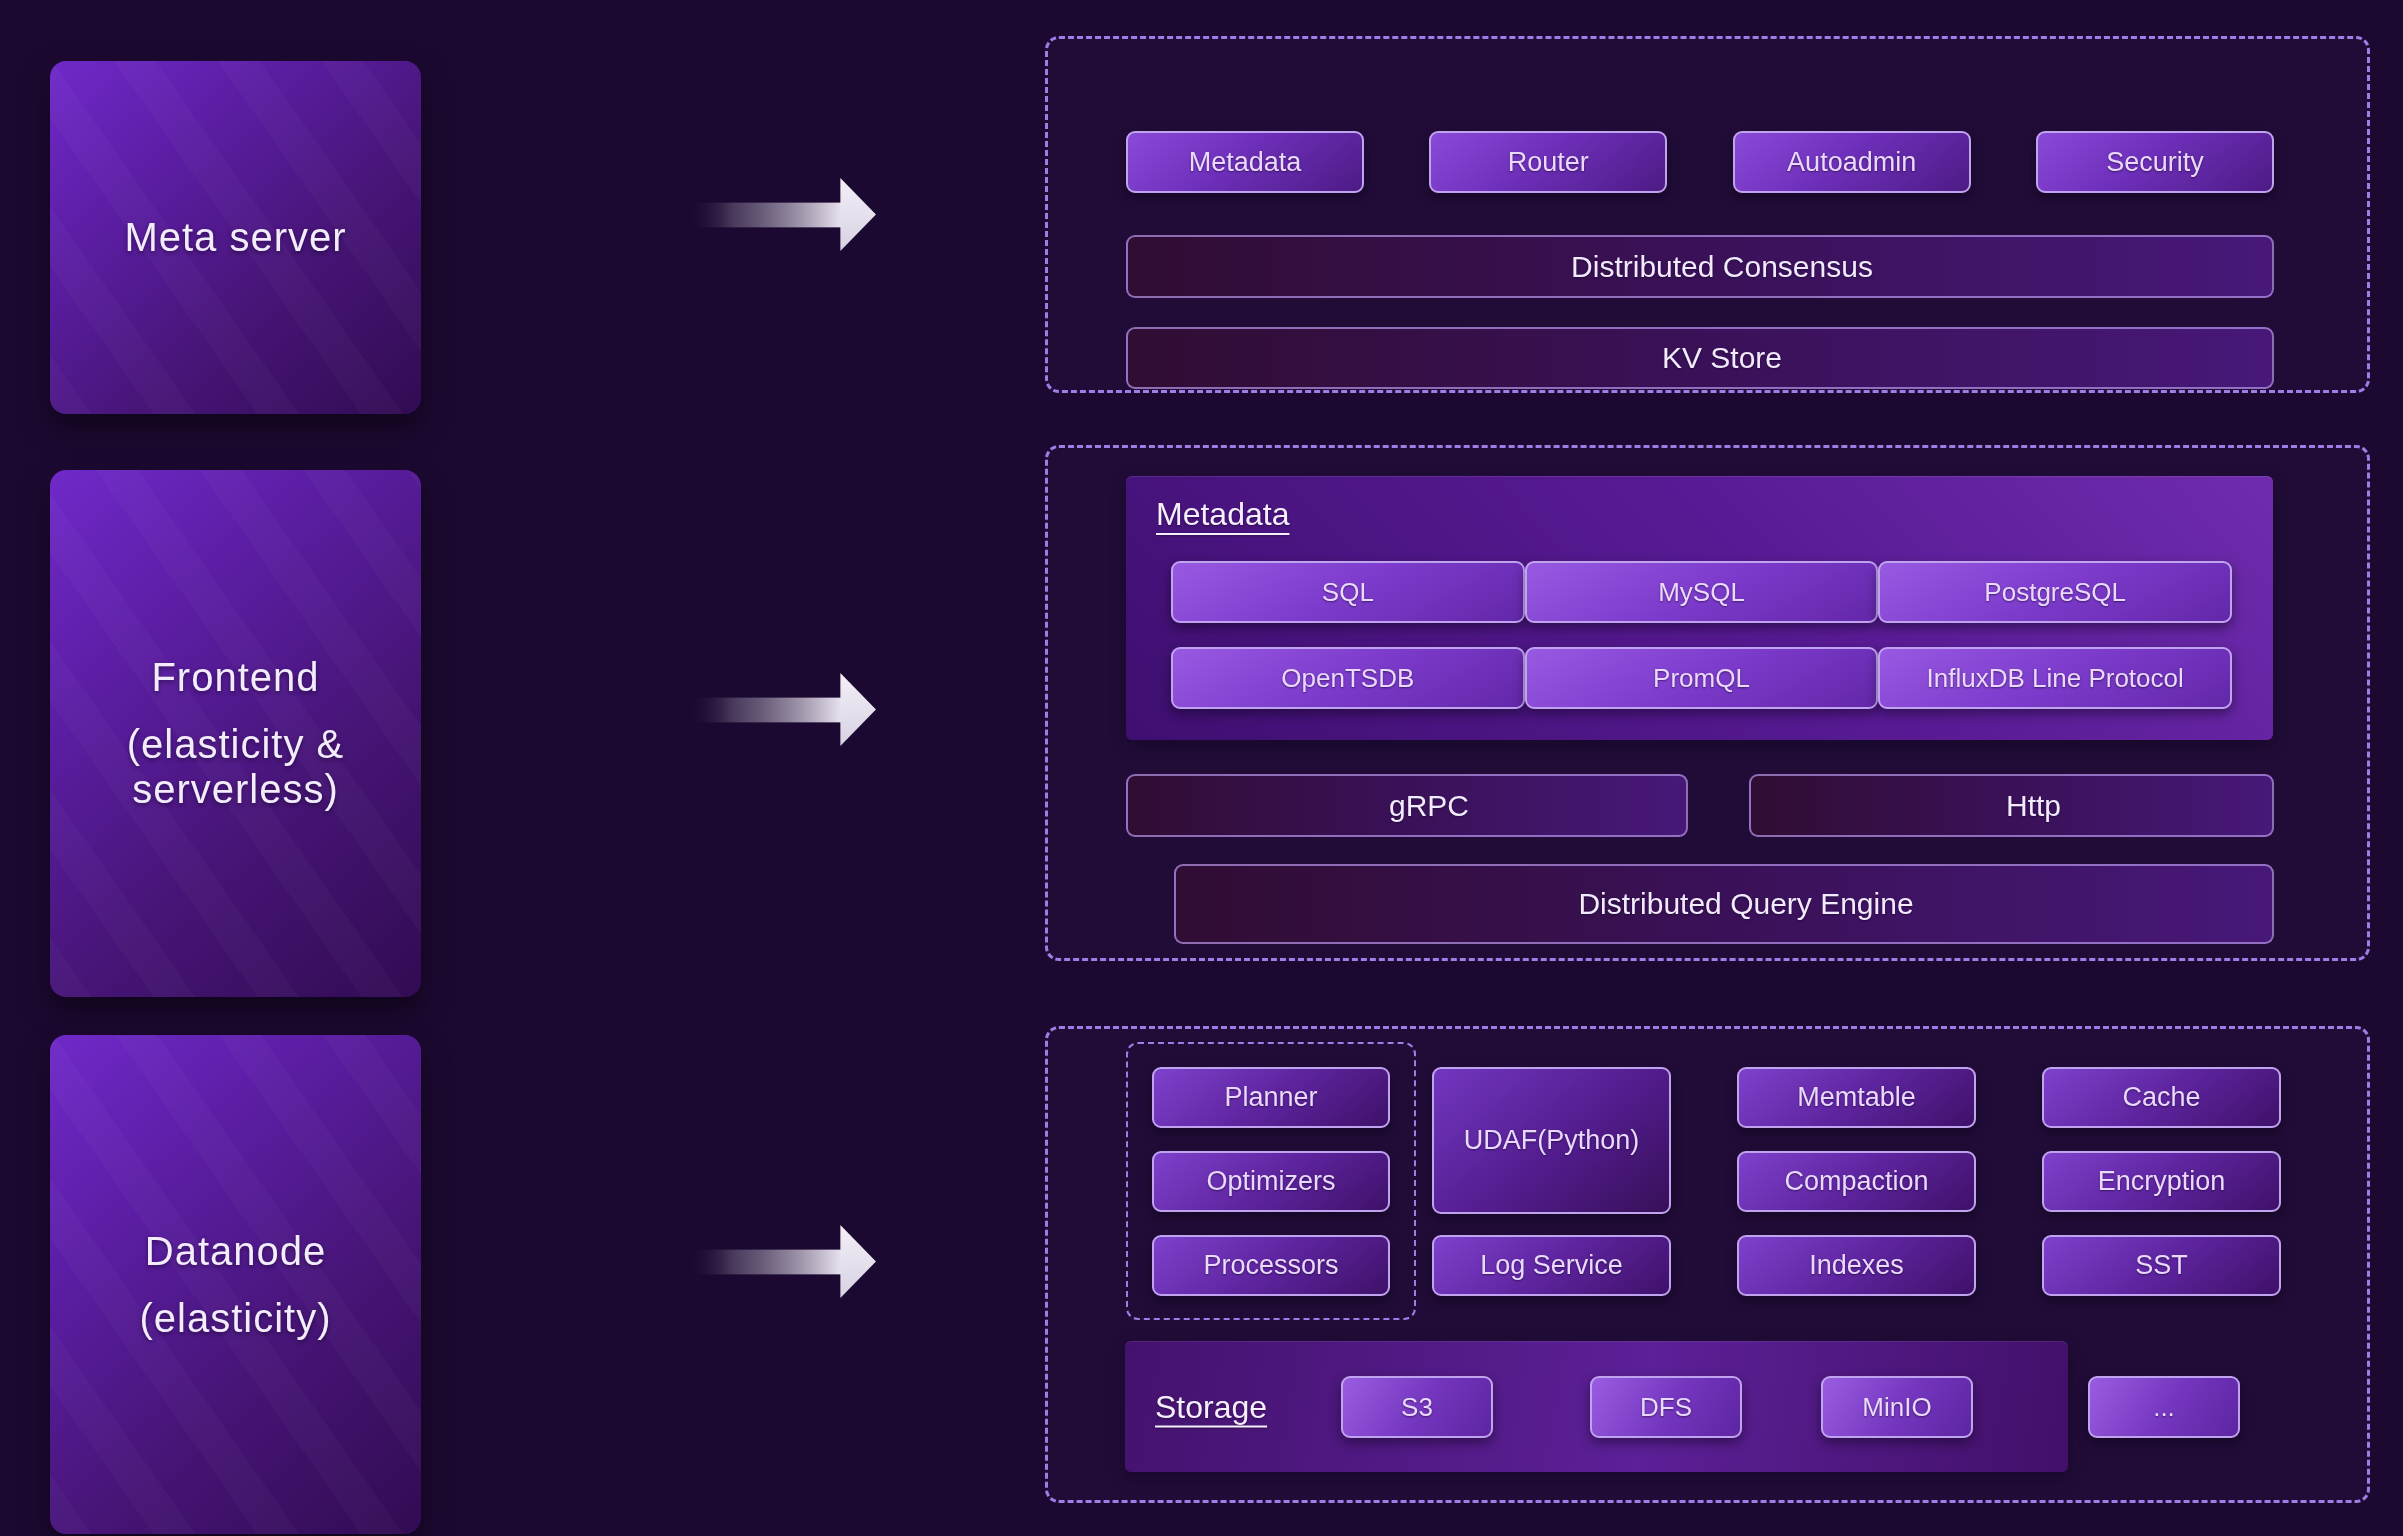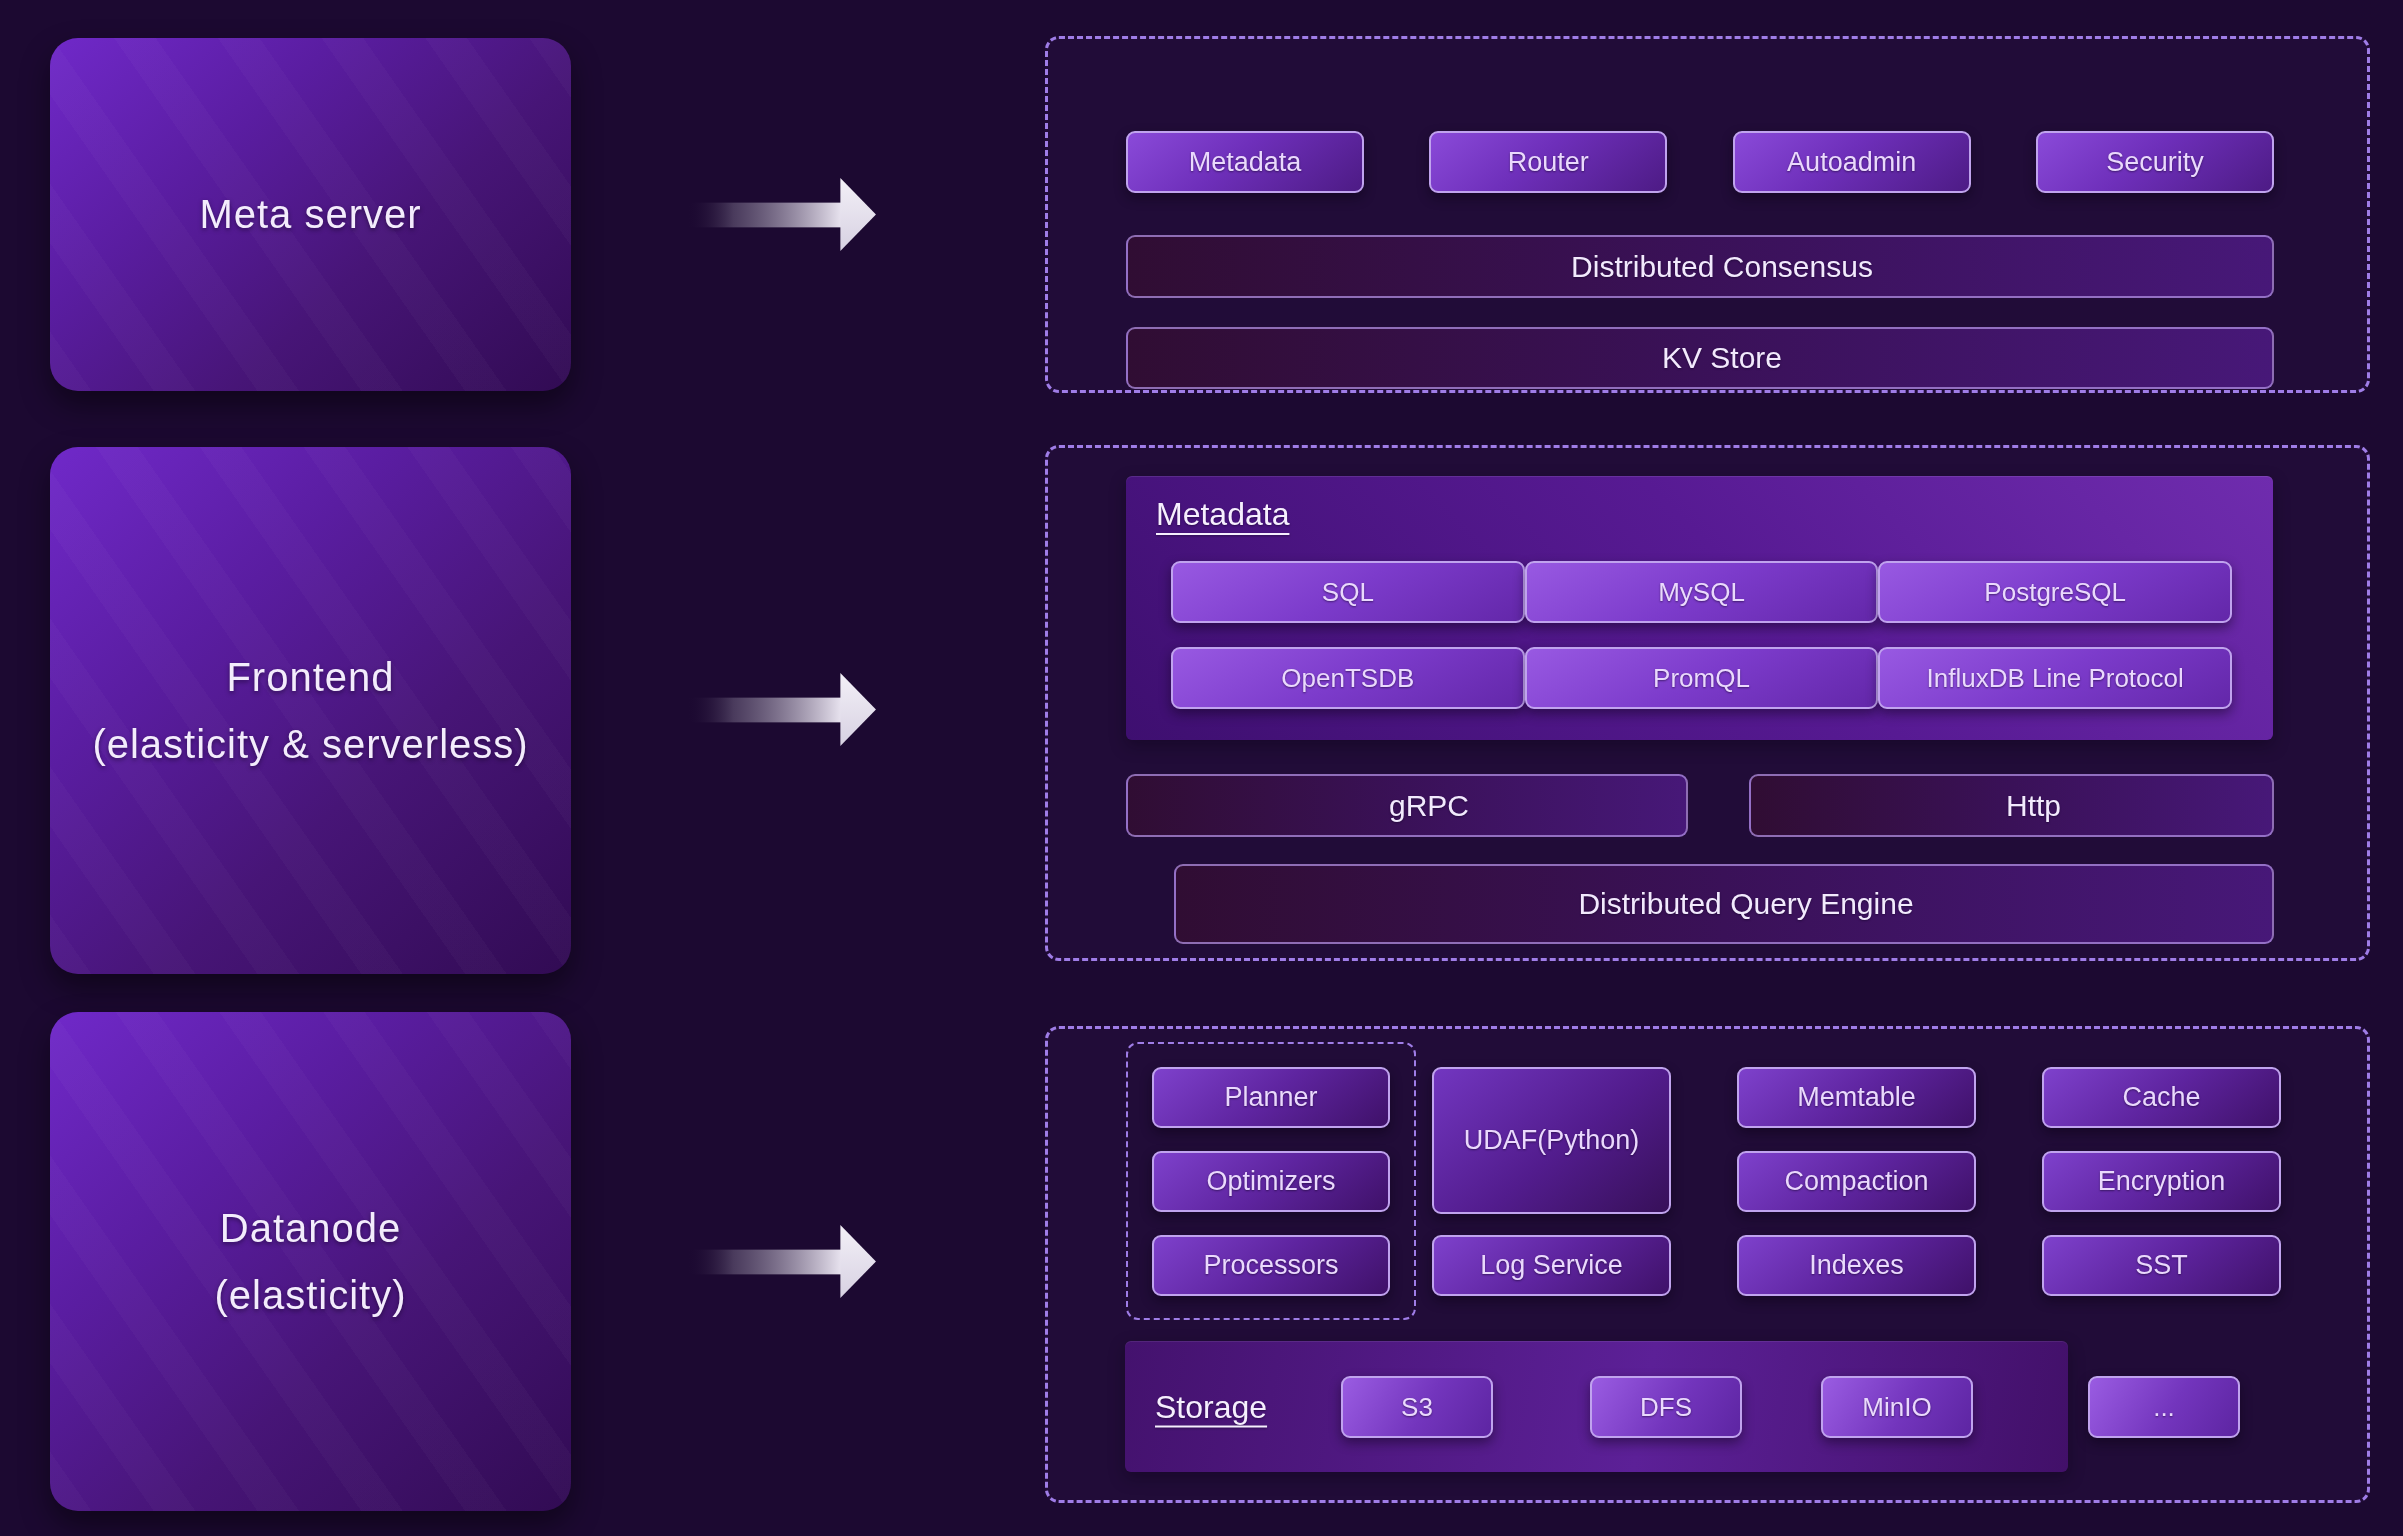--- a/index.html
+++ b/index.html
@@ -6,28 +6,29 @@
   html, body { background: #150524; }
   body {
     width: 2404px; height: 1537px;
     position: relative; overflow: hidden;
     font-family: "Liberation Sans", sans-serif;
   }
   .canvas { position: absolute; inset: 0; background: #1c0931; }
 
   
   .leftbox {
-    position: absolute; left: 50px; width: 521px;
-    border-radius: 28px;
+    position: absolute; left: 50px; width: 371px;
+    border-radius: 16px;
     background:
       repeating-linear-gradient(55deg, rgba(255,255,255,0.025) 0 34px, rgba(255,255,255,0) 34px 85px),
       linear-gradient(137deg, #7029c9 0%, #5a1da1 32%, #471577 62%, #310b53 100%);
     box-shadow: 0 14px 30px rgba(0,0,0,0.45);
     display: flex; flex-direction: column; align-items: center; justify-content: center;
     gap: 22px;
+    margin-top: 23px;
   }
   .lb-title { color: #f3ecfc; font-size: 40px; letter-spacing: 1px; text-align: center; text-shadow: 0 2px 4px rgba(15,3,30,0.5); }
 
   
   .arrow { position: absolute; width: 190px; height: 89px; }
 
   
   .dashed {
     position: absolute; left: 1045px; width: 1325px;
     border: 3px dashed #9f7de7; border-radius: 14px;

